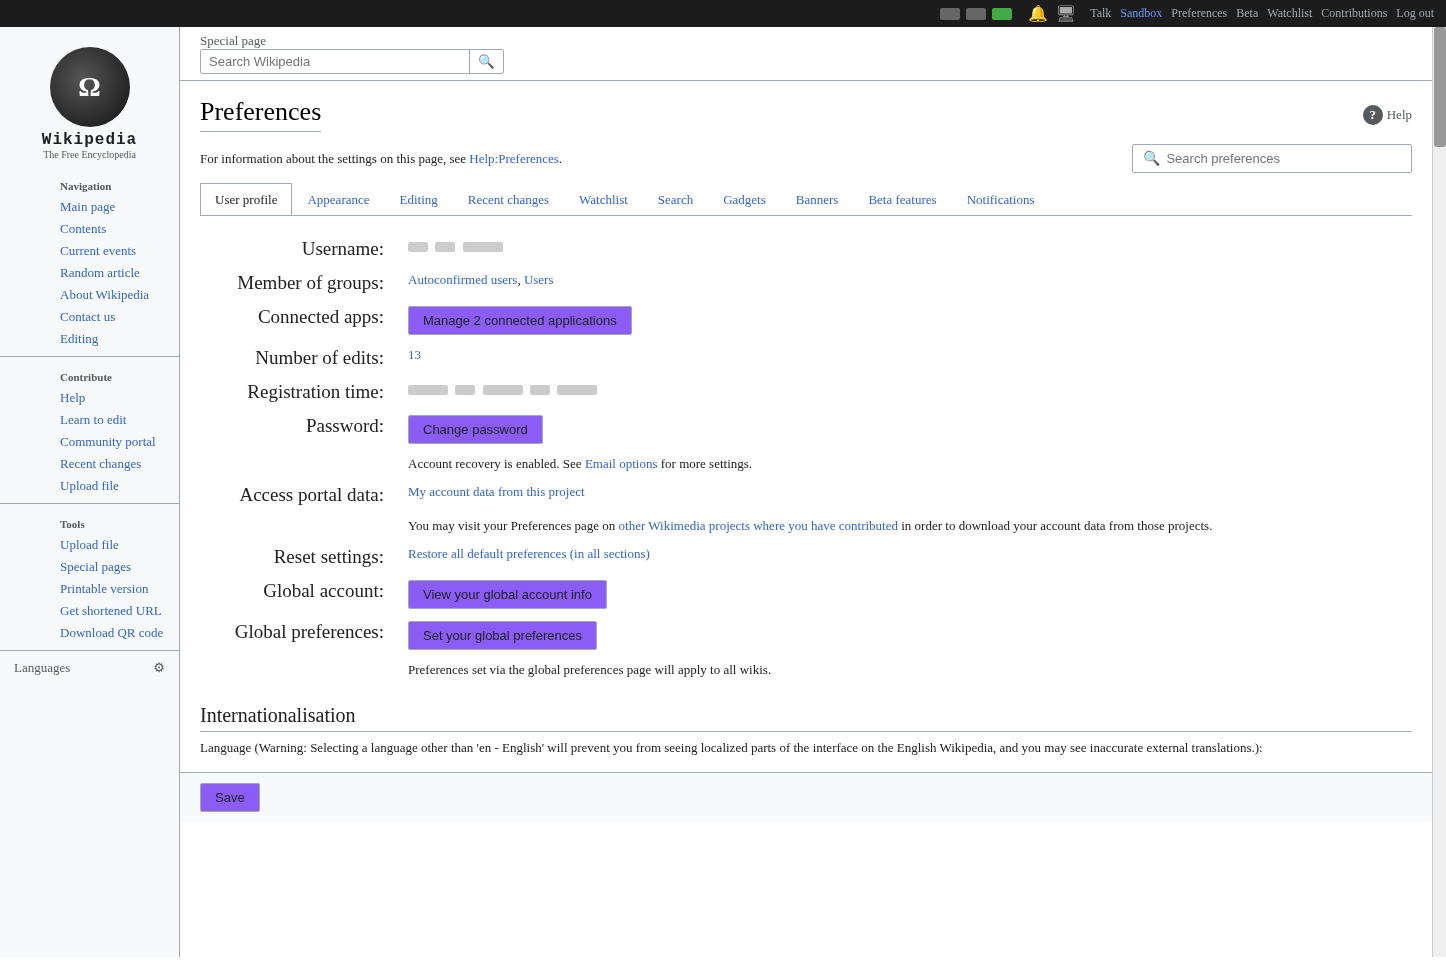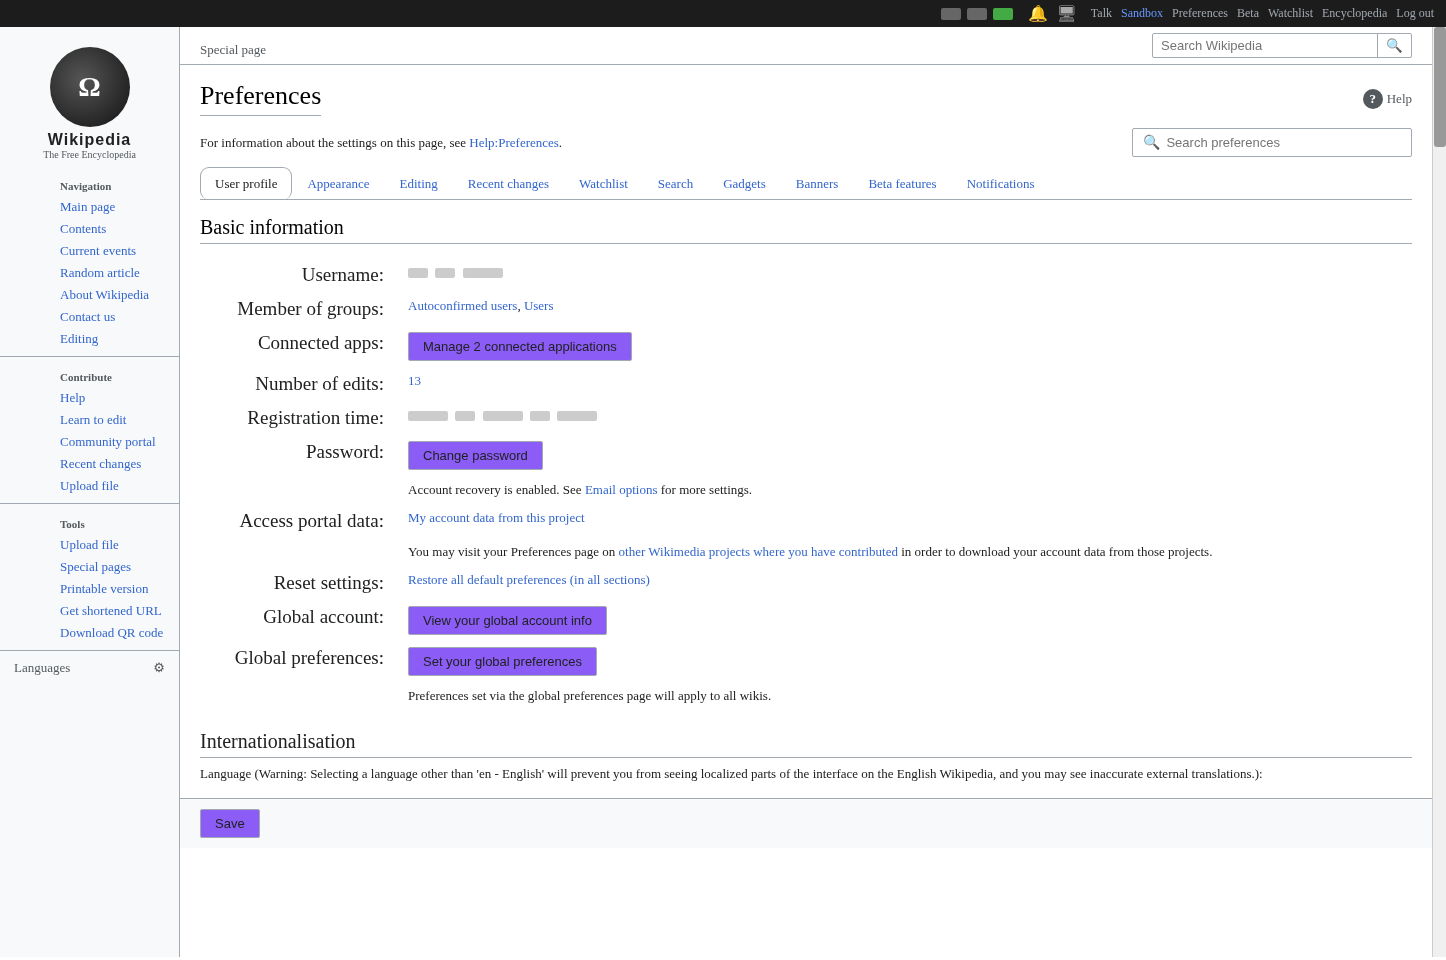--- a/index.html
+++ b/index.html
@@ -76,21 +76,21 @@
       margin: 0 auto 4px;
       display: flex;
       align-items: center;
       justify-content: center;
       color: #fff;
       font-size: 28px;
       font-weight: bold;
     }
     #logo-area .wikipedia-title {
       font-size: 16px;
-      font-family: Liberation Sans, sans-serif;
+      font-family: Liberation Mono, monospace;
       font-weight: bold;
       color: #202122;
       letter-spacing: 1px;
     }
     #logo-area .tagline {
       font-size: 10px;
       color: #54595d;
     }
     .sidebar-section {
       margin-top: 10px;
@@ -132,37 +132,38 @@
 
     
     #content {
       flex: 1;
       padding: 0;
     }
 
     
     #content-top {
       display: flex;
-      align-items: flex-end;
+      align-items: flex-start;
       justify-content: space-between;
       border-bottom: 1px solid #a2a9b1;
       padding: 6px 20px;
       background: #fff;
+      flex-direction: column;
     }
     #breadcrumb {
       font-size: 13px;
       color: #54595d;
     }
     #site-search {
       display: flex;
       align-items: center;
       border: 1px solid #a2a9b1;
       border-radius: 2px;
       background: #fff;
-      width: 260px;
+      width: 304px;
     }
     #site-search input {
       border: none;
       outline: none;
       padding: 4px 8px;
       font-size: 13px;
       flex: 1;
       color: #54595d;
       background: transparent;
     }
@@ -259,21 +260,20 @@
       border: 1px solid transparent;
       border-bottom: none;
       margin-bottom: -1px;
     }
     .tab.active {
       background: #fff;
       border-color: #a2a9b1;
       border-bottom-color: #fff;
       color: #202122;
       font-weight: normal;
-      border-radius: 9px;
     }
 
     
     #main-panel {
       padding: 16px 20px;
     }
 
     
     .section-heading {
       font-size: 20px;
@@ -398,21 +398,21 @@
     <span class="green"></span>
   </div>
   <span class="bell-icon">🔔</span>
   <span class="monitor-icon">🖥</span>
   <div class="top-links">
     <a href="#">Talk</a>
     <a href="#" class="blue">Sandbox</a>
     <a href="#">Preferences</a>
     <a href="#">Beta</a>
     <a href="#">Watchlist</a>
-    <a href="#">Encyclopedia</a>
+    <a href="#">Contributions</a>
     <a href="#">Log out</a>
   </div>
 </div>
 
 <div id="layout">
 
   <div id="sidebar">
     <div id="logo-area">
       <div class="logo-circle">
         <span>Ω</span>
@@ -498,21 +498,20 @@
       <div class="tab">Recent changes</div>
       <div class="tab">Watchlist</div>
       <div class="tab">Search</div>
       <div class="tab">Gadgets</div>
       <div class="tab">Banners</div>
       <div class="tab">Beta features</div>
       <div class="tab">Notifications</div>
     </div>
 
     <div id="main-panel">
-      <h2 class="section-heading">Basic information</h2>
 
       <table class="info-table">
 
         <tbody>
             <tr>
           <td class="label-cell">Username:</td>
           <td class="value-cell">
             <span class="redacted-block redacted-sm"></span>
             <span class="redacted-block redacted-sm"></span>
             <span class="redacted-block"></span>

